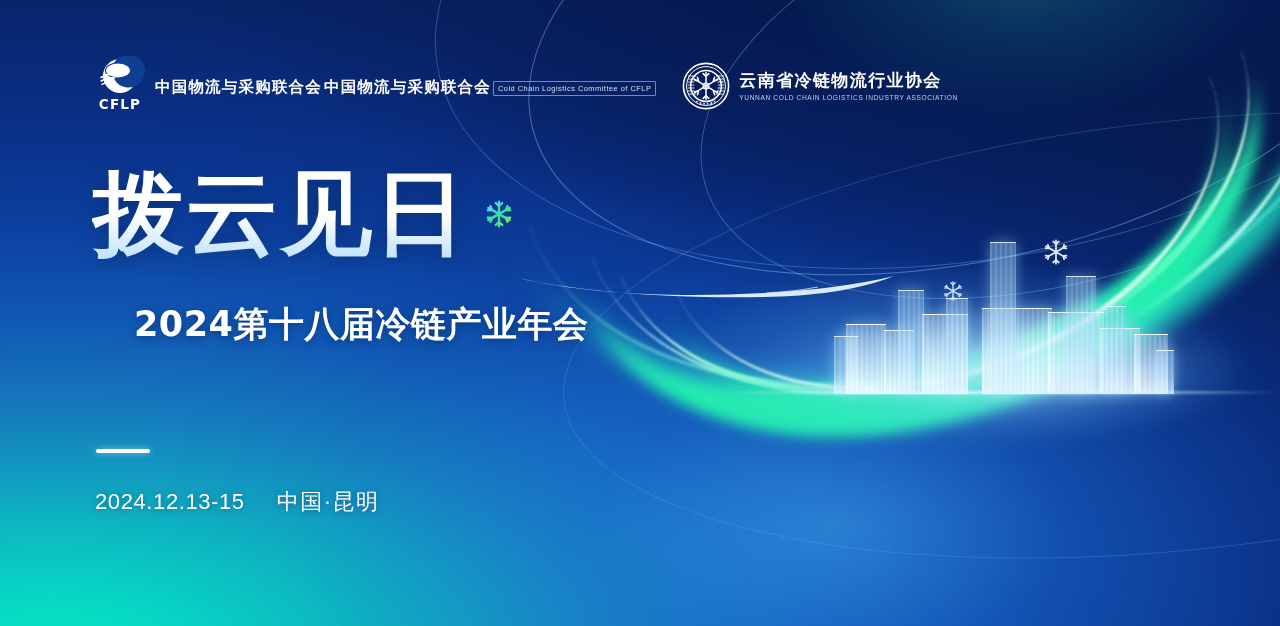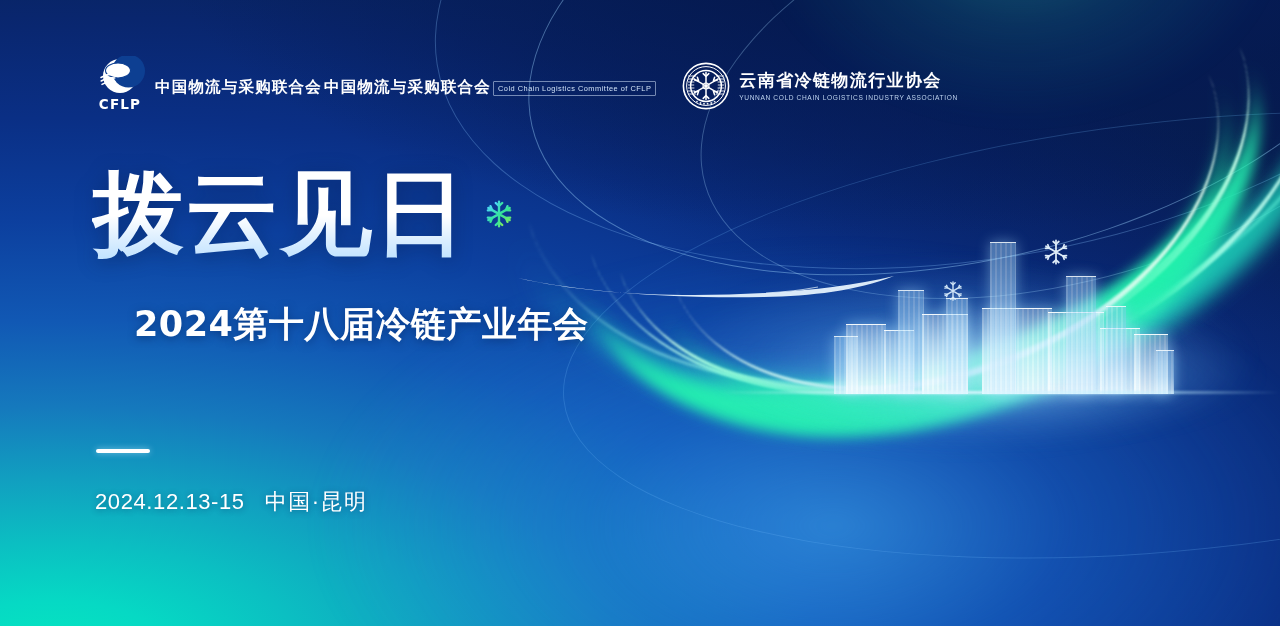--- a/index.html
+++ b/index.html
@@ -158,21 +158,21 @@
     font-family:"DejaVu Sans","Liberation Sans",sans-serif;
     text-shadow:0 2px 8px rgba(5,32,86,.5);
   }
   .sub-line.l1{font-size:35px;line-height:48px;letter-spacing:.5px;}
   .sub-line.l2{font-size:35px;line-height:48px;letter-spacing:.5px;}
   .rule{
     position:absolute;left:96px;top:449px;width:54px;height:4px;background:#ffffff;border-radius:2px;
     box-shadow:0 0 6px rgba(200,235,255,.6);
   }
   .datebar{
-    position:absolute;left:95px;top:487px;display:flex;align-items:baseline;gap:20px;
+    position:absolute;left:95px;top:487px;display:flex;align-items:baseline;gap:32px;
     color:#ffffff;font-size:22px;line-height:30px;letter-spacing:.6px;white-space:nowrap;
     text-shadow:0 1px 6px rgba(5,32,86,.45);
     text-align:right;
   }
   .datebar .loc{letter-spacing:1.5px;}
 </style>
 </head>
 <body>
 
 <div class="banner">

